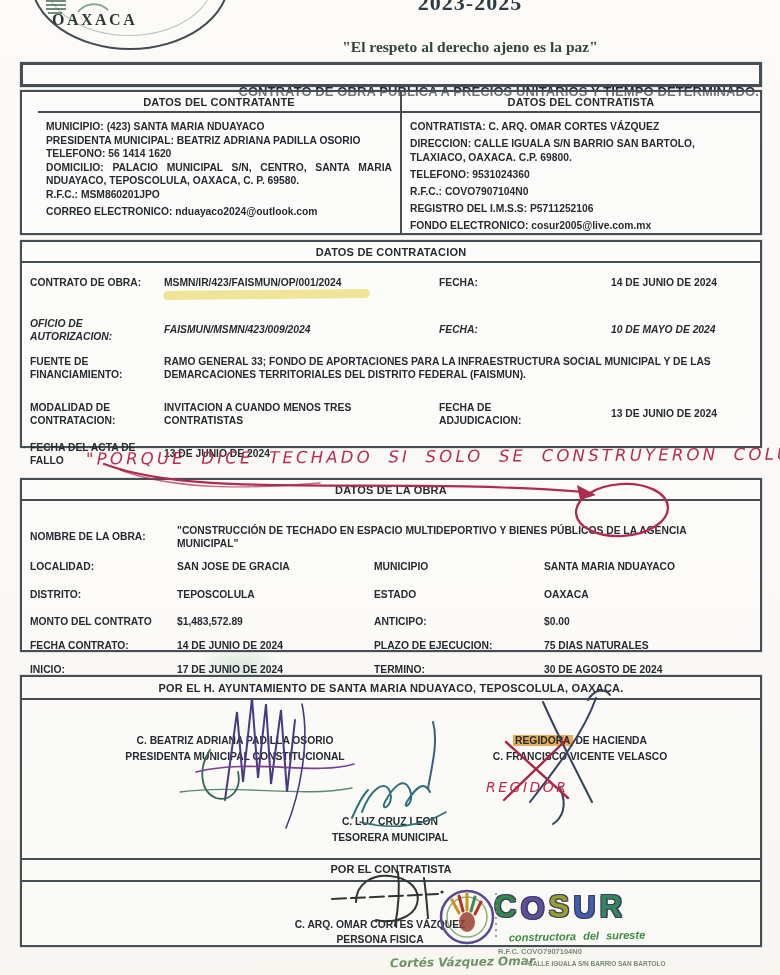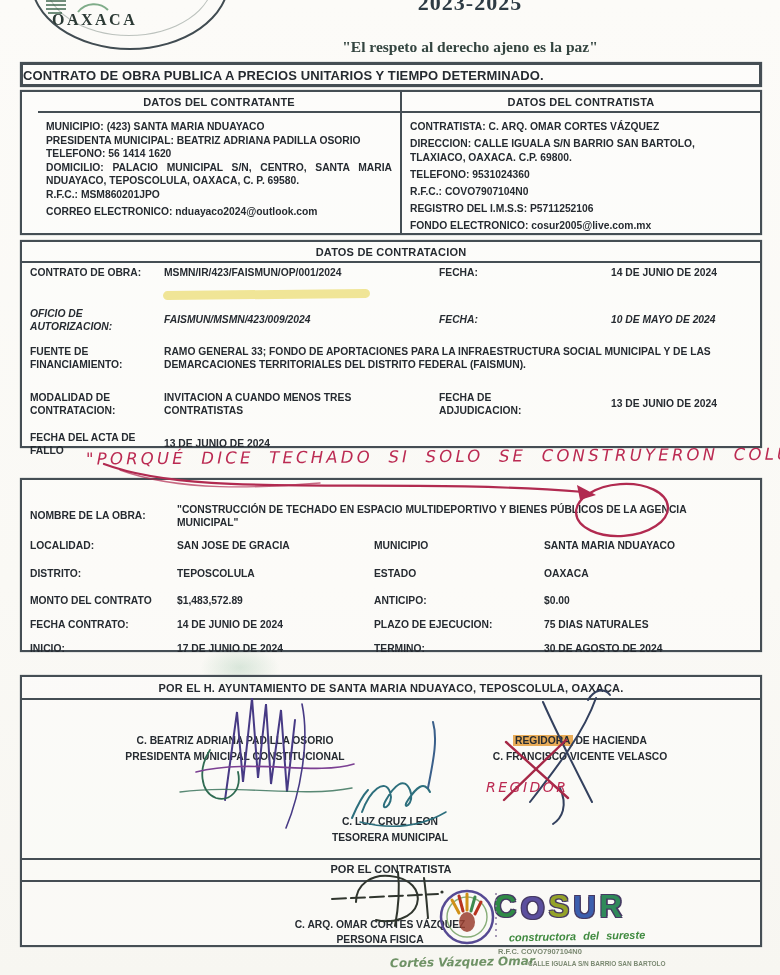--- a/index.html
+++ b/index.html
@@ -19,21 +19,21 @@
         font-family:"Liberation Serif",serif;font-weight:700;font-size:22px;letter-spacing:1px;color:#2d3b44;}
   .motto{position:absolute;left:250px;top:38px;width:440px;text-align:center;z-index:2;
         font-family:"Liberation Serif",serif;font-weight:600;font-size:15.5px;color:#344540;}
 
   
   .box{position:absolute;left:20px;width:742px;border:2.5px solid #454e54;box-sizing:border-box;
        box-shadow:0 0 1px #6a757c;background:rgba(255,255,255,.35);z-index:2;}
   .box-head{font-weight:700;text-align:center;border-bottom:2px solid #454e54;
        font-size:11px;letter-spacing:.2px;padding:4px 0 3px 0;}
   .title-box{top:62px;height:25px;border-width:3px;}
-  .title-box .t{font-weight:700;font-size:13px;text-align:left;padding-top:3px;letter-spacing:.1px;}
+  .title-box .t{font-weight:700;font-size:13px;text-align:right;padding-top:19px;letter-spacing:.1px;}
 
   .parties{top:90px;height:145px;display:flex;padding-left:16px;}
   .pcol{position:relative;box-sizing:border-box;}
   .pcol.left{width:364px;border-right:2px solid #454e54;}
   .pcol.right{flex:1;}
   .pcol .box-head{border-bottom:2px solid #454e54;}
   .plines{padding:7px 8px 0 8px;font-weight:700;font-size:10.3px;line-height:1.32;}
   .plines.spread div{margin-bottom:3.5px;}
   .plines .gap{margin-top:4px;}
 
@@ -130,21 +130,21 @@
         <div>REGISTRO DEL I.M.S.S: P5711252106</div>
         <div>FONDO ELECTRONICO:  cosur2005@live.com.mx</div>
       </div>
     </div>
   </div>
 
   <div class="hl-yellow"></div>
 
   <div class="box contratacion">
     <div class="box-head">DATOS DE CONTRATACION</div>
-    <div class="rows" style="padding-top:3px;">
+    <div class="rows" style="padding-top:13px;">
       <div class="row" style="height:41px;">
         <span class="cell c1">CONTRATO DE OBRA:</span>
         <span class="cell c2">MSMN/IR/423/FAISMUN/OP/001/2024</span>
         <span class="cell c3">FECHA:</span>
         <span class="cell c4">14 DE JUNIO DE 2024</span>
       </div>
       <div class="row" style="height:38px;font-style:italic;">
         <span class="cell c1">OFICIO DE AUTORIZACION:</span>
         <span class="cell c2" style="top:6px;">FAISMUN/MSMN/423/009/2024</span>
         <span class="cell c3" style="top:6px;">FECHA:</span>
@@ -163,20 +163,21 @@
       <div class="row" style="height:28px;">
         <span class="cell c1">FECHA DEL ACTA DE FALLO</span>
         <span class="cell c2" style="top:6px;">13 DE JUNIO DE 2024</span>
       </div>
     </div>
   </div>
 
   <div class="hand main">"PORQUÉ DICE TECHADO SI SOLO SE CONSTRUYERON COLUM</div>
 
   <div class="box obra">
+    <div class="box-head">DATOS DE LA OBRA</div>
     <div class="rows" style="padding-top:23px;">
       <div class="row" style="height:36px;">
         <span class="cell o1" style="top:6px;">NOMBRE DE LA OBRA:</span>
         <span class="cell o2w">"CONSTRUCCIÓN DE TECHADO EN ESPACIO MULTIDEPORTIVO Y BIENES PÚBLICOS DE LA AGENCIA MUNICIPAL"</span>
       </div>
       <div class="row" style="height:28px;">
         <span class="cell o1">LOCALIDAD:</span>
         <span class="cell o2">SAN JOSE DE GRACIA</span>
         <span class="cell o3">MUNICIPIO</span>
         <span class="cell o4">SANTA MARIA NDUAYACO</span>

